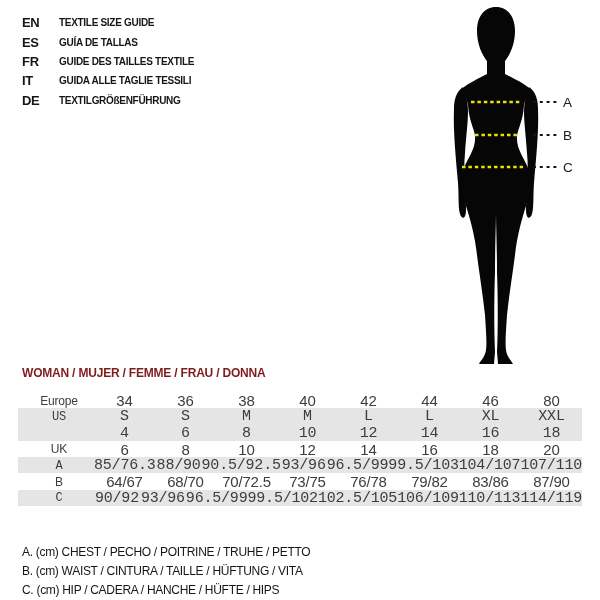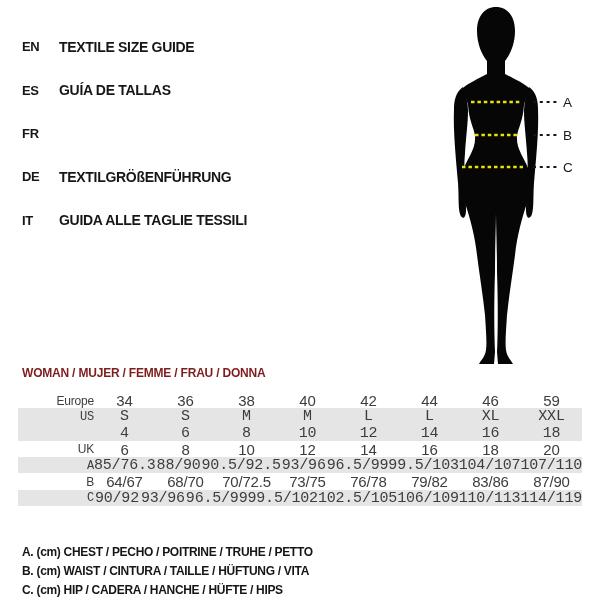--- a/index.html
+++ b/index.html
@@ -2,67 +2,68 @@
 <html><head>
 <meta charset="utf-8">
 <style>
   html,body{margin:0;padding:0;}
   body{
     width:600px;height:600px;background:#ffffff;position:relative;overflow:hidden;
     font-family:"Liberation Sans", sans-serif;
   }
   
   .lang-block{position:absolute;left:22px;top:13px;}
-  .lang-row{display:flex;height:19.4px;align-items:center;margin-top:24px;}
+  .lang-row{display:flex;height:19.4px;align-items:center;}
   .lang-code{width:37px;font-size:13px;font-weight:700;letter-spacing:-0.3px;color:#161616;}
-  .lang-label{font-size:14px;font-weight:700;letter-spacing:-0.3px;color:#161616;white-space:nowrap;}
+  .lang-label{font-size:10px;font-weight:700;letter-spacing:-0.3px;color:#161616;white-space:nowrap;}
   
   .figure-svg{position:absolute;left:430px;top:0;}
   .sil{fill:#060606;}
   .measure-yellow{stroke:#e8e300;stroke-width:2.6;stroke-dasharray:3.5 2.9;fill:none;}
   .measure-black{stroke:#141414;stroke-width:2;stroke-dasharray:3 3.8;fill:none;}
   .marker-label{font-size:13.5px;fill:#1a1a1a;font-family:"Liberation Sans",sans-serif;}
   
   .section-title{position:absolute;left:22px;top:366px;font-size:12px;font-weight:700;
     letter-spacing:-0.2px;color:#7f1d1d;white-space:nowrap;}
   
   .size-table{position:absolute;left:18px;top:392px;width:564px;}
   .table-header{height:17px;background:#c6c7c6;display:flex;align-items:center;
     padding-left:6px;font-size:12px;font-weight:700;letter-spacing:-0.2px;color:#2e2e2e;}
   .trow{display:grid;grid-template-columns:76px repeat(8,1fr);height:16.3px;align-items:center;}
   .trow.shade{background:#e5e5e5;font-family:Liberation Mono, monospace;}
-  .tlabel{padding-left:6px;text-align:right;font-size:12px;color:#3d3d3d;letter-spacing:-0.2px;}
+  .tlabel{padding-left:6px;text-align:center;font-size:12px;color:#3d3d3d;letter-spacing:-0.2px;}
   .tcell{text-align:center;font-size:15px;color:#3d3d3d;letter-spacing:-0.2px;}
   
   .legend{position:absolute;left:22px;top:542px;}
-  .legend-line{height:19.2px;display:flex;align-items:center;font-size:12px;font-weight:700;
+  .legend-line{height:19.2px;display:flex;align-items:center;font-size:12px;font-weight:400;
     letter-spacing:-0.3px;color:#161616;white-space:nowrap;}
 </style>
 </head>
 <body>
 
 <div class="lang-block">
   <div class="lang-row">
     <span class="lang-code">EN</span>
     <span class="lang-label">TEXTILE SIZE GUIDE</span>
   </div>
   <div class="lang-row">
     <span class="lang-code">ES</span>
     <span class="lang-label">GUÍA DE TALLAS</span>
   </div>
   <div class="lang-row">
     <span class="lang-code">FR</span>
+    <span class="lang-label">GUIDE DES TAILLES TEXTILE</span>
+  </div>
+  <div class="lang-row">
+    <span class="lang-code">IT</span>
+    <span class="lang-label">GUIDA ALLE TAGLIE TESSILI</span>
   </div>
   <div class="lang-row">
     <span class="lang-code">DE</span>
     <span class="lang-label">TEXTILGRÖßENFÜHRUNG</span>
-  </div>
-  <div class="lang-row">
-    <span class="lang-code">IT</span>
-    <span class="lang-label">GUIDA ALLE TAGLIE TESSILI</span>
   </div>
 </div>
 
 <svg class="figure-svg" width="150" height="370" viewBox="0 0 150 370" aria-hidden="true">
   <g>
     <path class="sil" d="
       M66,7
       C54,7 47,17 47,31
       C47,44 52,55 57,61
       L57,74
@@ -133,21 +134,21 @@
   <div id="table-rows">
       <div class="trow">
         <div class="tlabel">Europe</div>
         <div class="tcell">34</div>
         <div class="tcell">36</div>
         <div class="tcell">38</div>
         <div class="tcell">40</div>
         <div class="tcell">42</div>
         <div class="tcell">44</div>
         <div class="tcell">46</div>
-        <div class="tcell">59</div>
+        <div class="tcell">80</div>
       </div>
       <div class="trow shade">
         <div class="tlabel">US</div>
         <div class="tcell">S</div>
         <div class="tcell">S</div>
         <div class="tcell">M</div>
         <div class="tcell">M</div>
         <div class="tcell">L</div>
         <div class="tcell">L</div>
         <div class="tcell">XL</div>

